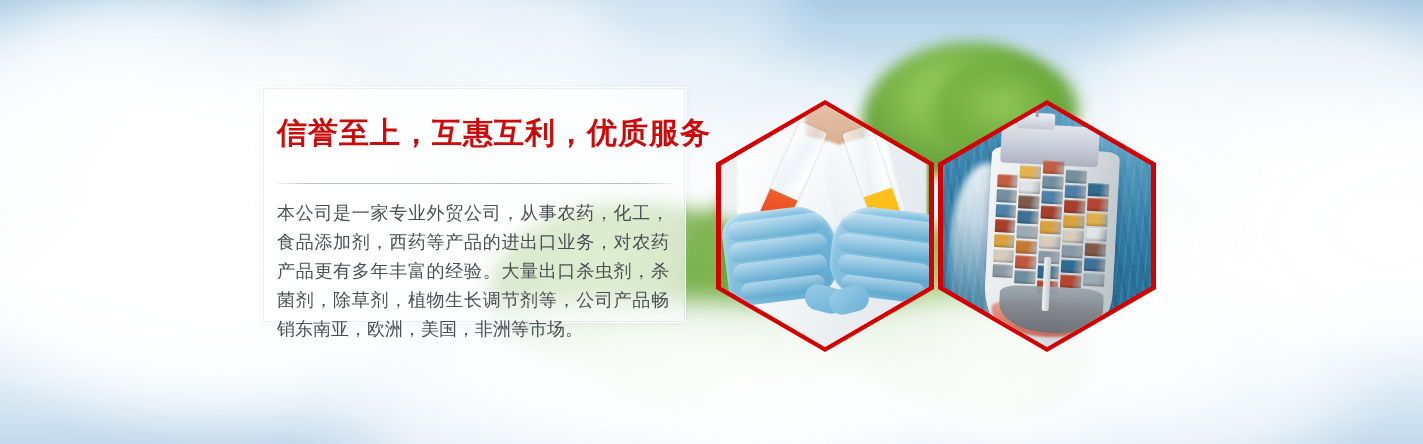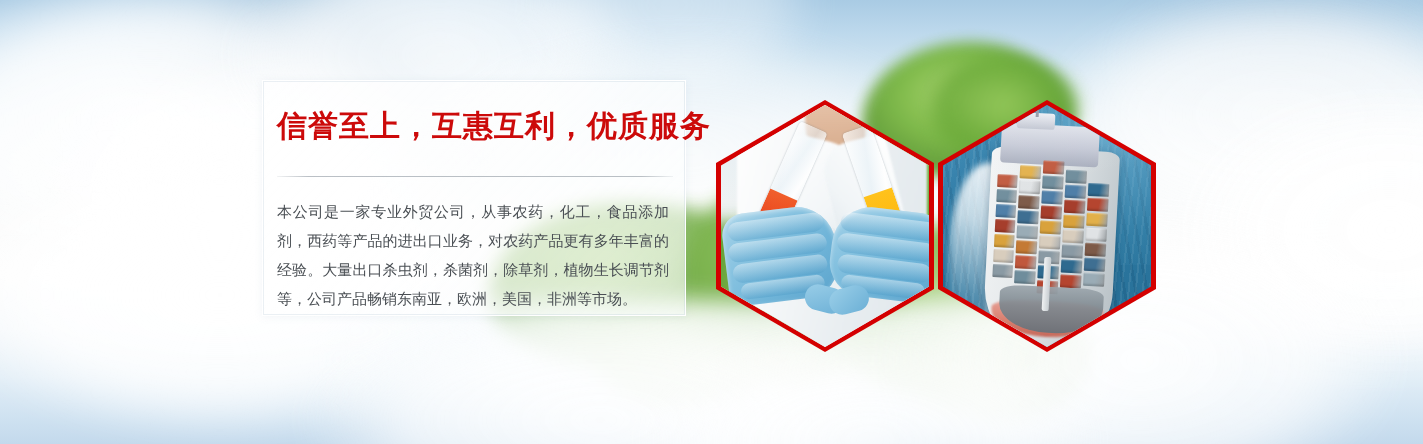--- a/index.html
+++ b/index.html
@@ -99,21 +99,21 @@
   
   .haze {
     position:absolute; left:330px; top:300px; width:900px; height:170px;
     background:radial-gradient(ellipse at 50% 35%, rgba(255,255,255,.95) 0%, rgba(250,253,255,.8) 45%, rgba(255,255,255,0) 80%);
     filter:blur(12px);
   }
 
   
   .text-panel {
     position:absolute;
-    left:262px; top:80px; width:424px; height:236px;
+    left:262px; top:87px; width:424px; height:236px;
     background:linear-gradient(135deg, rgba(255,255,255,.82) 0%, rgba(255,255,255,.72) 45%, rgba(252,254,255,.62) 100%);
     border:1px solid rgba(255,255,255,.95);
     box-shadow:0 0 0 1px rgba(188,205,218,.30) inset, 0 1px 8px rgba(120,150,175,.10);
   }
 
   .headline {
     position:absolute; left:14px; top:25px;
     font-size:30px; font-weight:bold;
     color:#cc0a0a;
     letter-spacing:1px;
@@ -128,26 +128,25 @@
     white-space:nowrap;
     letter-spacing:.1px;
   }
   .divider {
     position:absolute; left:14px; top:95px;
     width:396px; height:1px;
     background:linear-gradient(to right, rgba(150,160,170,.12) 0%, rgba(130,140,150,.55) 8%, rgba(130,140,150,.55) 92%, rgba(150,160,170,.12) 100%);
   }
   .body-copy {
     position:absolute; left:14px; top:110px; width:392px;
-    font-size:15px;
+    font-size:18px;
     line-height:29px;
     color:#4a4f54;
     text-align:justify;
     font-family:"DejaVu Sans","Liberation Sans",sans-serif;
-    margin-top:7px;
   }
 
   
   .hex {
     position:absolute;
     width:218px; height:252px;
     -webkit-clip-path:polygon(50% 0%, 100% 25%, 100% 75%, 50% 100%, 0% 75%, 0% 25%);
     clip-path:polygon(50% 0%, 100% 25%, 100% 75%, 50% 100%, 0% 75%, 0% 25%);
     background:#d40000;
   }

